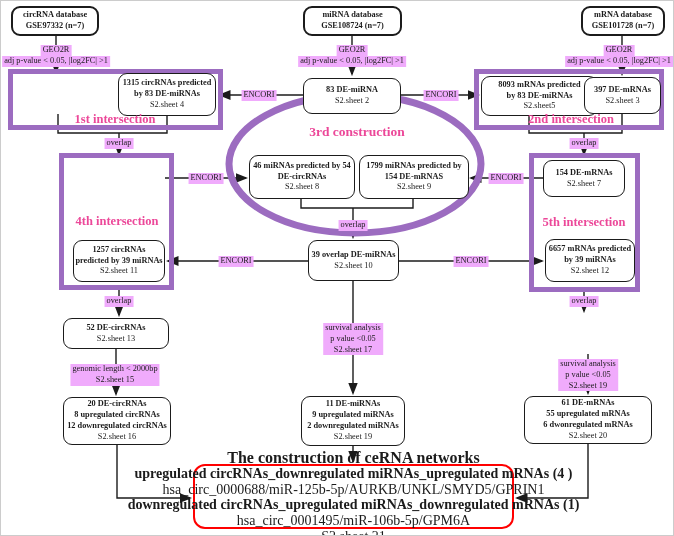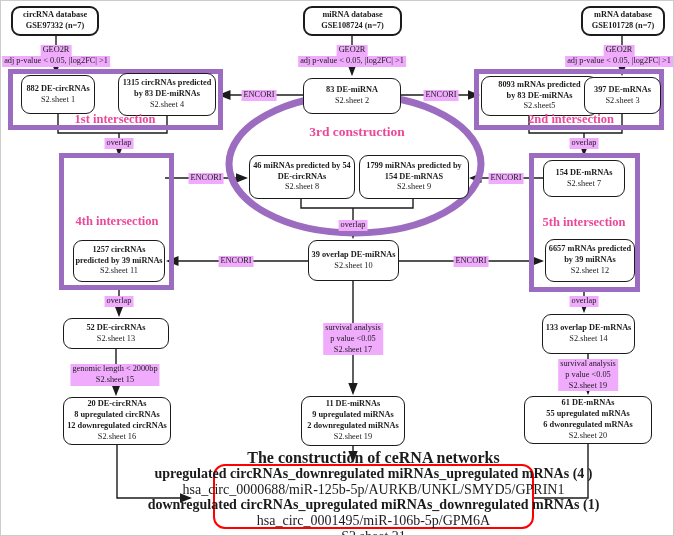--- a/index.html
+++ b/index.html
@@ -32,21 +32,20 @@
   .red-label {
     position:absolute; transform:translateX(-50%); color:#ec4899; font-weight:bold;
     font-size:12.5px; white-space:nowrap; z-index:4; font-family:"Liberation Serif",serif;
   }
   .red-label.big { font-size:13.5px; }
   .final {
     position:absolute; left:192px; top:463px; width:321px; height:65px;
     border:2px solid #ff0000; border-radius:12px; background:#fff; z-index:3;
     display:flex; flex-direction:column; align-items:center; justify-content:center;
     text-align:right;
-    margin-left:20px;
   }
   .final .title { font-size:16px; font-weight:bold; line-height:1.1; white-space:nowrap; }
   .final .fl { font-size:14px; line-height:1.12; white-space:nowrap; }
   .final .fb { font-weight:bold; }
 </style>
 </head>
 <body>
 
 <div id="canvas">
 
@@ -105,24 +104,20 @@
   </div>
   <div class="node" style="left:302px;top:5px;width:99px;height:30px;border-width:2px">
     <div class="b">miRNA database</div>
     <div class="b">GSE108724 (n=7)</div>
   </div>
   <div class="node" style="left:580px;top:5px;width:84px;height:30px;border-width:2px">
     <div class="b">mRNA database</div>
     <div class="b">GSE101728 (n=7)</div>
   </div>
 
-  <div class="node" style="left:20px;top:74px;width:74px;height:39px">
-    <div class="b">882 DE-circRNAs</div>
-    <div>S2.sheet 1</div>
-  </div>
   <div class="node" style="left:117px;top:72px;width:98px;height:43px">
     <div class="b">1315 circRNAs predicted</div>
     <div class="b">by 83 DE-miRNAs</div>
     <div>S2.sheet 4</div>
   </div>
 
   <div class="node" style="left:302px;top:77px;width:98px;height:36px">
     <div class="b">83 DE-miRNA</div>
     <div>S2.sheet 2</div>
   </div>
@@ -165,24 +160,20 @@
   </div>
 
   <div class="node" style="left:307px;top:239px;width:91px;height:41px">
     <div class="b">39 overlap DE-miRNAs</div>
     <div>S2.sheet 10</div>
   </div>
 
   <div class="node" style="left:62px;top:317px;width:106px;height:31px">
     <div class="b">52 DE-circRNAs</div>
     <div>S2.sheet 13</div>
-  </div>
-  <div class="node" style="left:541px;top:313px;width:93px;height:40px">
-    <div class="b">133 overlap DE-mRNAs</div>
-    <div>S2.sheet 14</div>
   </div>
   <div class="node" style="left:62px;top:396px;width:108px;height:48px">
     <div class="b">20 DE-circRNAs</div>
     <div class="b">8 upregulated circRNAs</div>
     <div class="b">12 downregulated circRNAs</div>
     <div>S2.sheet 16</div>
   </div>
   <div class="node" style="left:300px;top:395px;width:104px;height:50px">
     <div class="b">11 DE-miRNAs</div>
     <div class="b">9 upregulated miRNAs</div>

